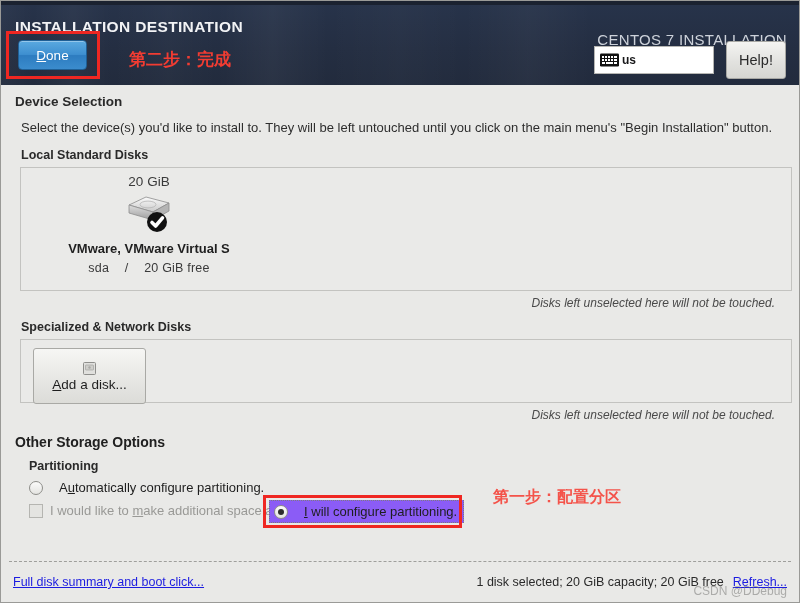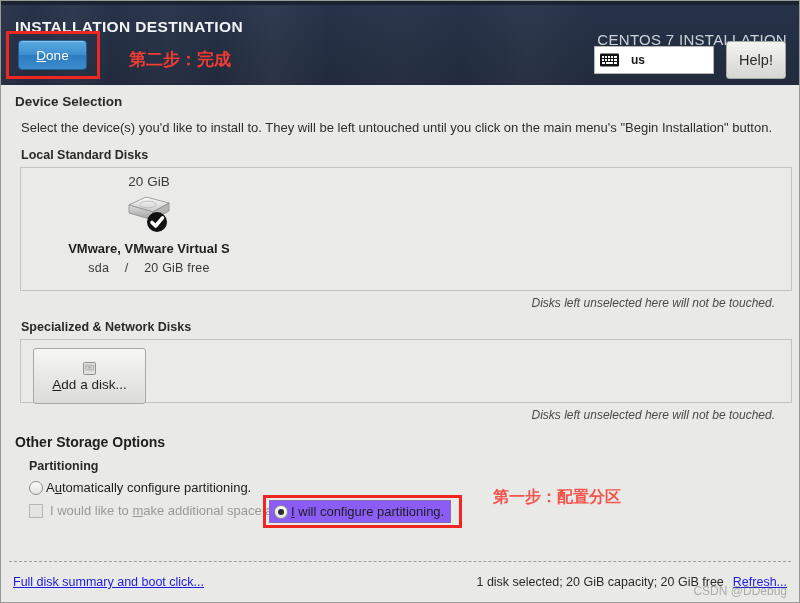--- a/index.html
+++ b/index.html
@@ -81,21 +81,21 @@
   #ann-part-text { left: 492px; top: 486px; font-size: 16px; color: #f4534a; }
 
   .kbd-box {
     position: absolute;
     right: 85px; top: 41px;
     width: 120px; height: 28px;
     background: #ffffff;
     border: 1px solid #b6b6b3;
     display: flex; align-items: center;
     padding-left: 5px;
-    gap: 12px;
+    gap: 3px;
   }
   .kbd-icon { width: 19px; height: 14px; display: block; }
   .kbd-label { font-size: 12px; font-weight: bold; color: #18181a; }
   .help-btn {
     position: absolute;
     right: 13px; top: 36px;
     width: 60px; height: 38px;
     background: linear-gradient(180deg, #f4f4f2 0%, #e2e2df 55%, #d6d6d2 100%);
     border: 1px solid #a8a8a4;
     border-radius: 3px;
@@ -189,21 +189,21 @@
     background: linear-gradient(180deg, #fbfbfa, #e4e4e1);
     display: inline-flex; align-items: center; justify-content: center;
     flex: none;
     cursor: pointer;
   }
   .radio.on::after {
     content: ""; width: 6px; height: 6px; border-radius: 50%;
     background: #2c2c2c;
   }
   .opt-label {
-    font-size: 13px; color: #1e1e1e; margin-left: 3px; white-space: nowrap;
+    font-size: 13px; color: #1e1e1e; margin-left: 16px; white-space: nowrap;
   }
   .opt-label u { text-decoration: underline; }
   #opt-manual {
     position: absolute;
     left: 268px; top: 499px;
     display: flex; align-items: center;
     border: 1px dotted #7d7d7a;
     padding: 3px 6px 3px 4px;
     background: #8b5cf6;
   }

